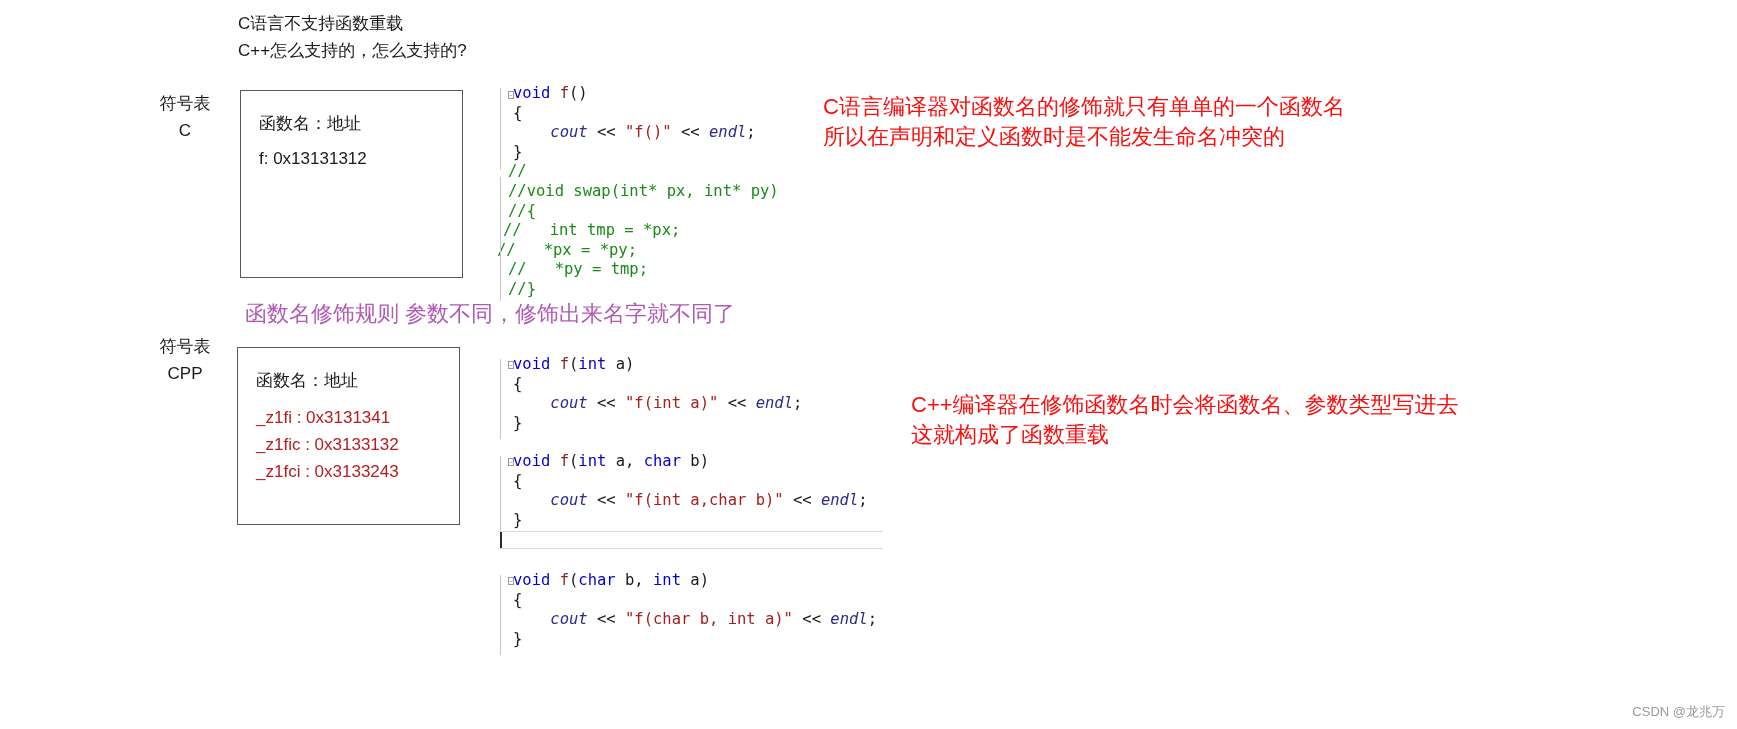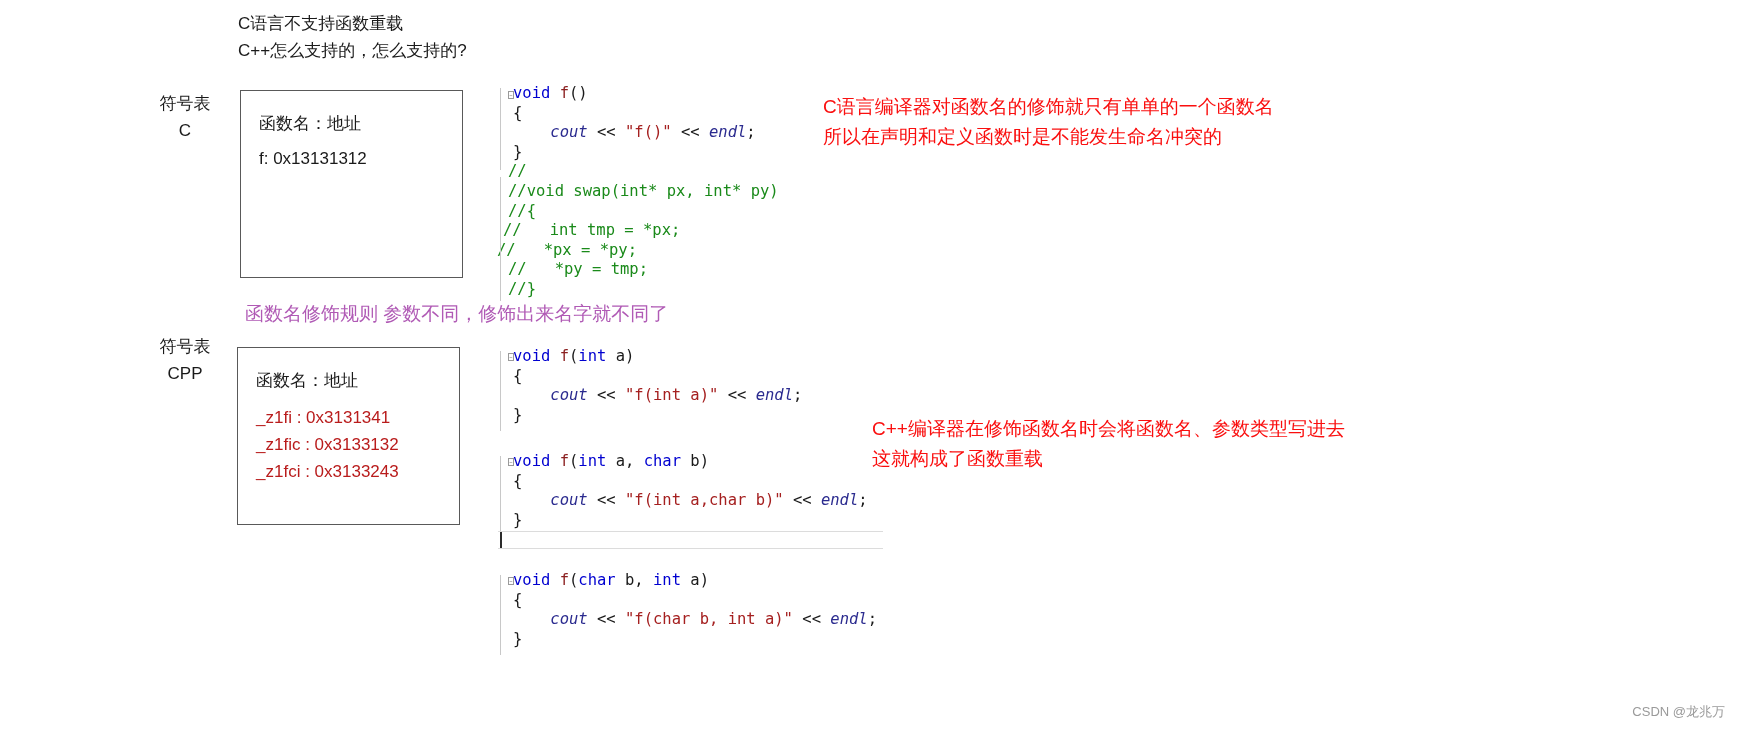--- a/index.html
+++ b/index.html
@@ -95,21 +95,21 @@
     height: 1px;
     background: #dcdcdc;
   }
   .caret {
     width: 2px;
     background: #2b2b2b;
   }
 
   
   .anno {
-    font-size: 19px;
+    font-size: 22px;
     line-height: 30px;
     white-space: nowrap;
   }
   .anno.red    { color: #fa0f0f; }
   .anno.purple { color: #b05ab5; }
 
   
   #watermark {
     right: 12px;
     bottom: 8px;
@@ -174,21 +174,21 @@
 <div class="abs symtab-box" style="left:237px; top:347px; width:223px; height:178px;">
   <div class="symtab-inner">
     <div class="symtab-head">函数名：地址</div>
     <div style="height:8px"></div>
     <div class="symtab-row purple">_z1fi : 0x3131341</div>
     <div class="symtab-row purple">_z1fic : 0x3133132</div>
     <div class="symtab-row purple">_z1fci : 0x3133243</div>
   </div>
 </div>
 
-<div class="abs" style="left:497px; top:347px;">
+<div class="abs" style="left:497px; top:355px;">
   <div class="abs gutter-bar" style="left:3px; top:4px; height:80px;"></div>
   <div class="abs collapse-glyph" style="left:11px; top:6px;">–</div>
 
   <div class="code" style="margin-left:16px;"><span class="kw">void</span><span class="fn"> f</span><span class="pl">(</span><span class="kw">int</span><span class="pl"> a)</span></div>
   <div class="code" style="margin-left:16px;"><span class="pl">{</span></div>
   <div class="code" style="margin-left:16px;"><span class="pl">    </span><span class="obj">cout</span><span class="pl"> &lt;&lt; </span><span class="str">"f(int a)"</span><span class="pl"> &lt;&lt; </span><span class="obj">endl</span><span class="pl">;</span></div>
   <div class="code" style="margin-left:16px;"><span class="pl">}</span></div>
 </div>
 
 <div class="abs" style="left:497px; top:452px;">
@@ -208,18 +208,18 @@
 <div class="abs" style="left:497px; top:551px;margin-top:20px;">
   <div class="abs gutter-bar" style="left:3px; top:4px; height:80px;"></div>
   <div class="abs collapse-glyph" style="left:11px; top:6px;">–</div>
 
   <div class="code" style="margin-left:16px;"><span class="kw">void</span><span class="fn"> f</span><span class="pl">(</span><span class="kw">char</span><span class="pl"> b, </span><span class="kw">int</span><span class="pl"> a)</span></div>
   <div class="code" style="margin-left:16px;"><span class="pl">{</span></div>
   <div class="code" style="margin-left:16px;"><span class="pl">    </span><span class="obj">cout</span><span class="pl"> &lt;&lt; </span><span class="str">"f(char b, int a)"</span><span class="pl"> &lt;&lt; </span><span class="obj">endl</span><span class="pl">;</span></div>
   <div class="code" style="margin-left:16px;"><span class="pl">}</span></div>
 </div>
 
-<div class="abs anno red" style="left:872px; top:390px;margin-top:24px;">
+<div class="abs anno red" style="left:911px; top:390px;">
   <div>C++编译器在修饰函数名时会将函数名、参数类型写进去</div>
   <div>这就构成了函数重载</div>
 </div>
 
 <div class="abs" id="watermark">CSDN @龙兆万</div>
 
 </body></html>

